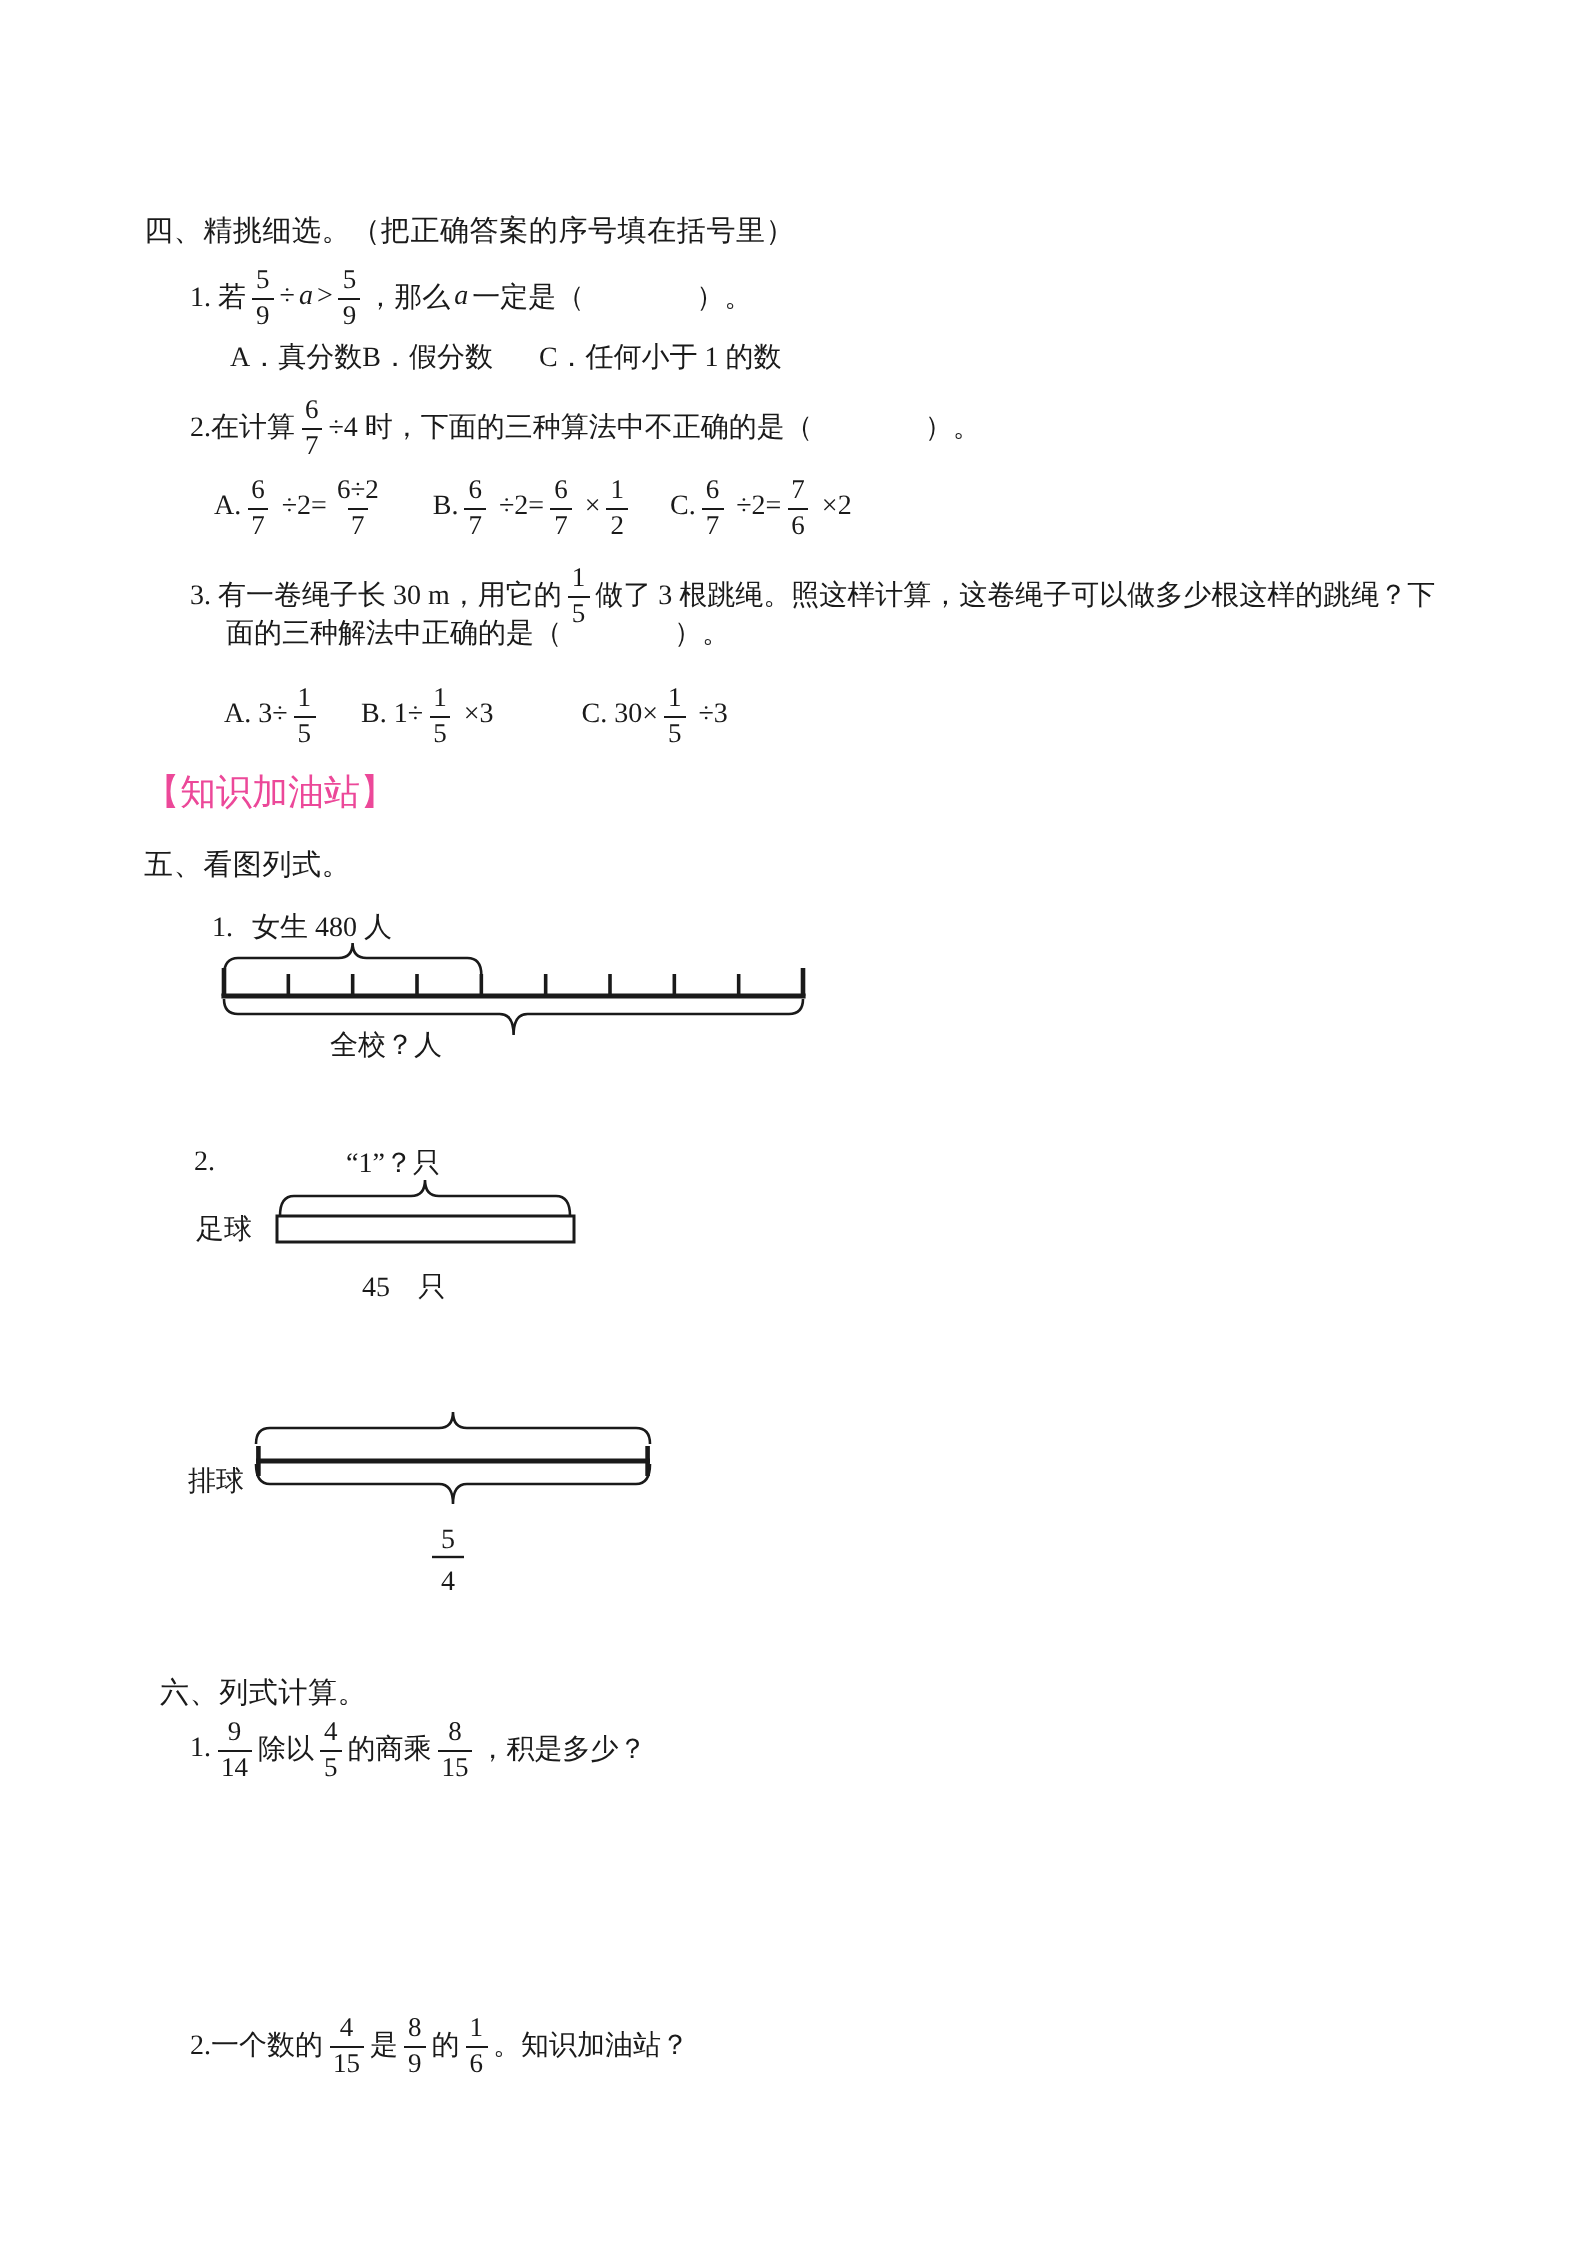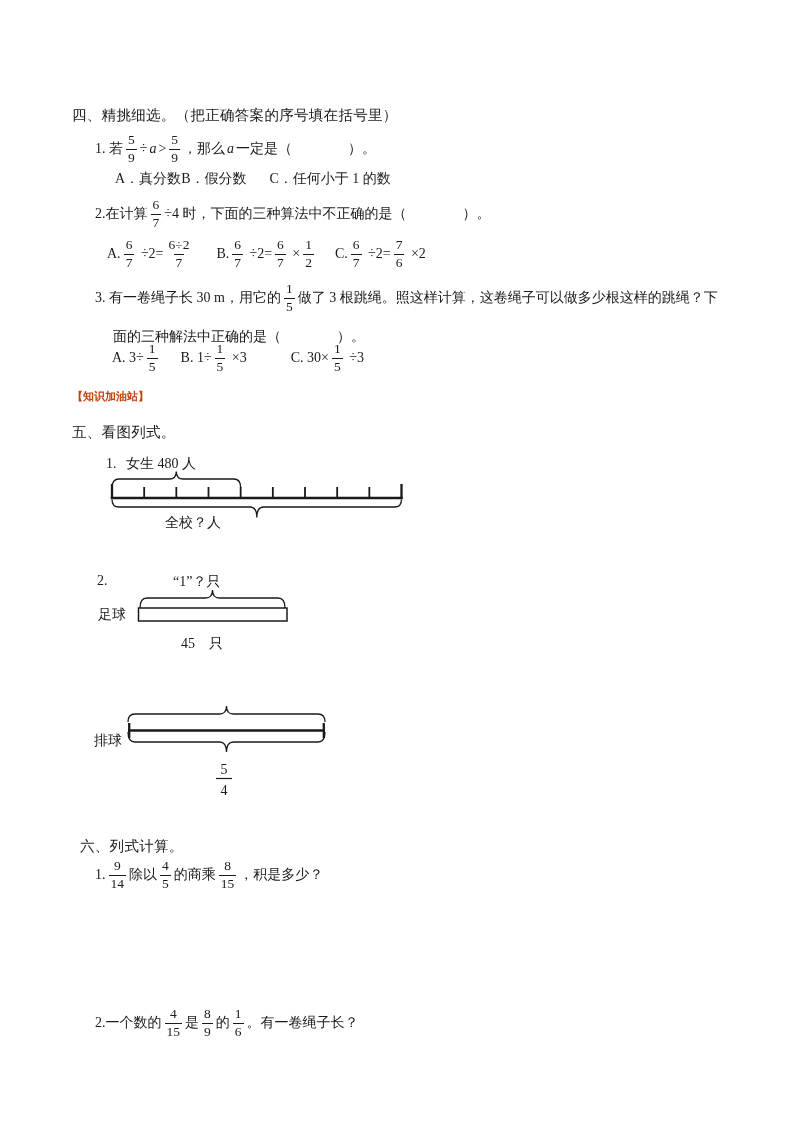--- a/index.html
+++ b/index.html
@@ -1,21 +1,21 @@
 <!DOCTYPE html>
 <html><head>
 <meta charset="utf-8">
 <style>
   html,body{margin:0;padding:0;background:#ffffff;}
   .page{position:relative;width:783px;height:1122px;background:#ffffff;overflow:hidden;
         font-family:"Liberation Serif","DejaVu Serif",serif;font-size:14px;color:#1a1a1a;border-radius:12px;}
   .line{position:absolute;display:flex;align-items:center;white-space:pre;height:42px;}
   .thin{height:18px;}
   .title{font-size:14.5px;letter-spacing:0.3px;}
-  .red{color:#c2410c;font-weight:bold;font-size:11px;}
+  .red{color:#ec4899;font-weight:normal;font-size:18px;}
   .frac{display:inline-flex;flex-direction:column;align-items:center;line-height:1.08;
         margin:0 3px;font-size:13.5px;}
   .frac .fnum{padding:0 2px 1px;}
   .frac .fden{border-top:1px solid #1a1a1a;padding:1px 2px 0;}
   .var{font-style:italic;padding:0 2px;}
   .opt{display:inline-flex;align-items:center;}
   svg.diag{position:absolute;overflow:visible;}
   .svgt{font-family:"Liberation Serif","DejaVu Serif",serif;font-size:14px;fill:#1a1a1a;}
   .mid{text-anchor:middle;}
   .brace{fill:none;stroke:#1a1a1a;stroke-width:1.3;}
@@ -78,21 +78,21 @@
       <span class="frac"><span class="fnum">7</span><span class="fden">6</span></span>
       <span> ×2</span>
     </span>
   </div>
 
   <div class="line" style="left:95px;top:277px">
     <span>3. 有一卷绳子长 30 m，用它的</span>
     <span class="frac"><span class="fnum">1</span><span class="fden">5</span></span>
     <span>做了 3 根跳绳。照这样计算，这卷绳子可以做多少根这样的跳绳？下</span>
   </div>
-  <div class="line thin" style="left:113px;top:328px">面的三种解法中正确的是（　　　　）。</div>
+  <div class="line thin" style="left:113px;top:308px">面的三种解法中正确的是（　　　　）。</div>
 
   <div class="line" style="left:112px;top:337px">
     <span class="opt" style="margin-right:20px">
       <span>A. 3÷</span>
       <span class="frac"><span class="fnum">1</span><span class="fden">5</span></span>
     </span>
     <span class="opt" style="margin-right:44px">
       <span>B. 1÷</span>
       <span class="frac"><span class="fnum">1</span><span class="fden">5</span></span>
       <span> ×3</span>
@@ -162,16 +162,16 @@
     <span>，积是多少？</span>
   </div>
 
   <div class="line" style="left:95px;top:1002px">
     <span>2.一个数的</span>
     <span class="frac"><span class="fnum">4</span><span class="fden">15</span></span>
     <span>是</span>
     <span class="frac"><span class="fnum">8</span><span class="fden">9</span></span>
     <span>的</span>
     <span class="frac"><span class="fnum">1</span><span class="fden">6</span></span>
-    <span>。有一卷绳子长？</span>
+    <span>。知识加油站？</span>
   </div>
 
 </div>
 
 </body></html>

